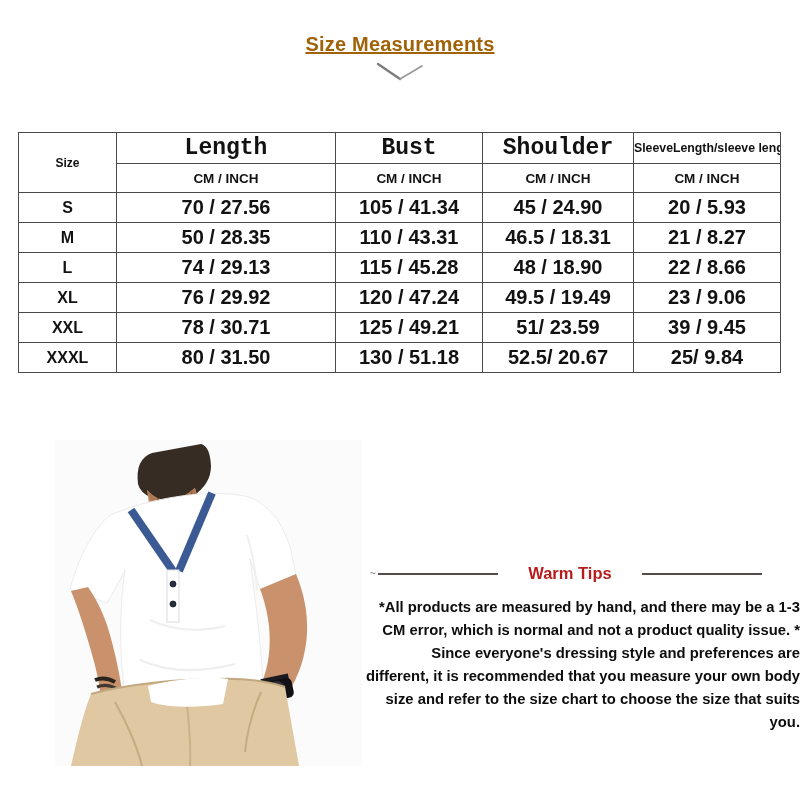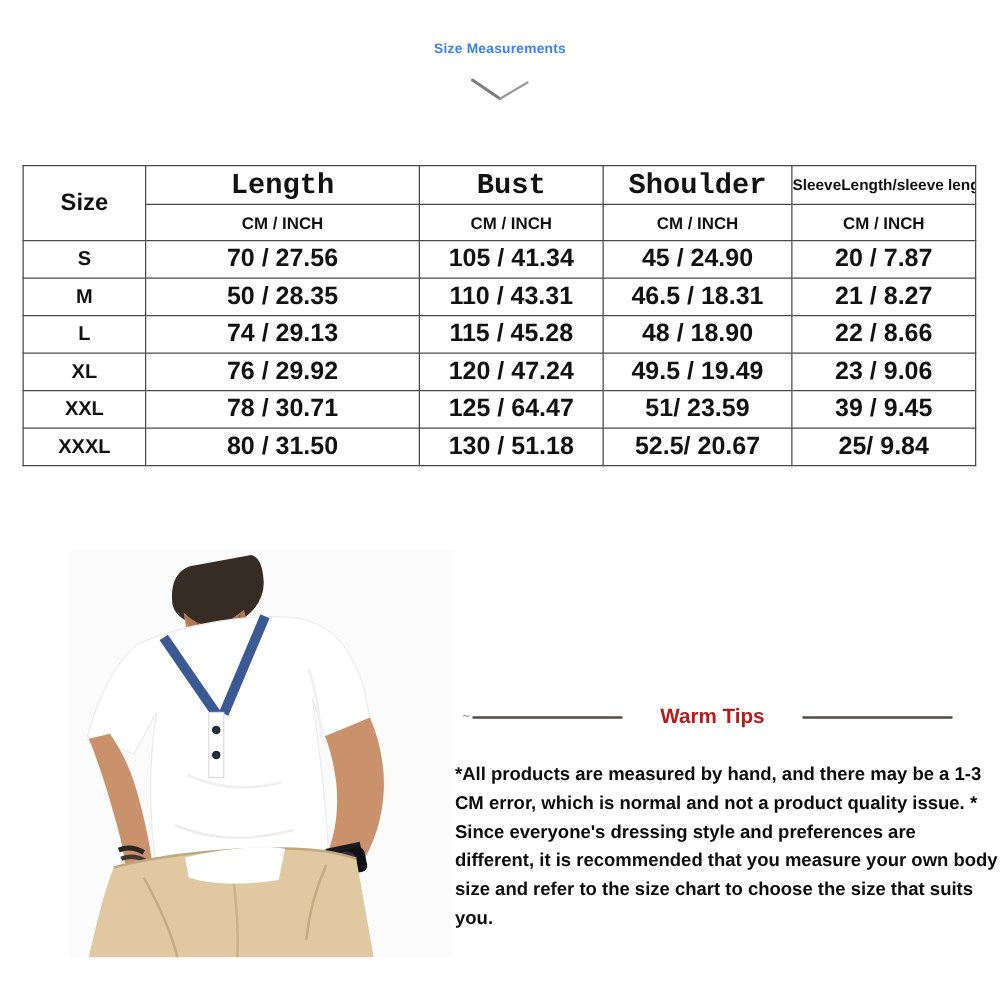--- a/index.html
+++ b/index.html
@@ -3,52 +3,52 @@
 <meta charset="utf-8">
 <style>
   html,body{margin:0;padding:0;background:#ffffff;}
   .canvas{
     position:relative;width:800px;height:800px;background:#ffffff;
     font-family:"Liberation Sans",sans-serif;overflow:hidden;color:#111;
   }
   
   .page-title{
     position:absolute;top:33px;left:0;right:0;text-align:center;
-    font-size:11px;font-weight:700;color:#3b82f6;letter-spacing:.2px;
+    font-size:20px;font-weight:700;color:#a16207;letter-spacing:.2px;text-decoration:underline;
   }
   .chevron{position:absolute;top:61px;left:50%;transform:translateX(-50%);}
   
   .size-table{
     position:absolute;left:18px;top:132px;width:762px;
     border-collapse:collapse;table-layout:fixed;background:#fff;
   }
   .size-table th,.size-table td{
     border:1px solid #4a4a4a;text-align:center;vertical-align:middle;
     padding:0;font-weight:700;color:#121212;overflow:hidden;white-space:nowrap;
   }
-  .size-h{font-size:19px;color:#161616;}
+  .size-h{font-size:12px;color:#161616;}
   .main-h{font-size:23px;color:#2a142a;font-family:Liberation Mono, monospace;}
   .small-h{font-size:12.3px;color:#141414;}
   .unit-h{font-size:13.5px;color:#1c1c1c;font-weight:700;}
   .row-h1{height:31px;}
   .row-h2{height:29px;}
   .data-row{height:30px;}
   .size-table td{font-size:20px;}
   td.size-cell{font-size:16px;}
   
   .photo{position:absolute;left:55px;top:440px;width:307px;height:326px;}
   
   .tips{position:absolute;left:364px;top:564px;width:436px;}
   .tips-head{display:flex;align-items:center;width:392px;margin-left:6px;}
   .tips-tilde{color:#9a9a9a;font-size:10px;font-weight:700;margin-right:2px;line-height:1;}
   .tips-line{flex:1;height:0;border-top:2px solid #554a4a;}
   .tips-title{margin:0 30px;color:#b71c1c;font-size:16.5px;font-weight:700;white-space:nowrap;}
   .tips-body{
-    margin-top:26px;width:436px;font-size:14.8px;font-weight:700;
-    line-height:23px;color:#0d0d0d;text-align:left;
+    margin-top:13px;width:436px;font-size:14.8px;font-weight:700;
+    line-height:23px;color:#0d0d0d;text-align:right;
   }
 </style>
 </head>
 <body>
 
 <div class="canvas">
 
   <div class="page-title">Size Measurements</div>
   <svg class="chevron" width="48" height="24" viewBox="0 0 48 24">
     <path d="M2 3 L24 18" stroke="#7d7d7d" stroke-width="2.4" fill="none" stroke-linecap="round"></path>
@@ -77,21 +77,21 @@
         <th class="unit-h">CM / INCH</th>
         <th class="unit-h">CM / INCH</th>
       </tr>
     </thead>
     <tbody>
       <tr class="data-row">
         <td class="size-cell">S</td>
         <td>70 / 27.56</td>
         <td>105 / 41.34</td>
         <td>45 / 24.90</td>
-        <td>20 / 7.87</td>
+        <td>20 / 5.93</td>
       </tr>
       <tr class="data-row">
         <td class="size-cell">M</td>
         <td>50 / 28.35</td>
         <td>110 / 43.31</td>
         <td>46.5 / 18.31</td>
         <td>21 / 8.27</td>
       </tr>
       <tr class="data-row">
         <td class="size-cell">L</td>
@@ -103,21 +103,21 @@
       <tr class="data-row">
         <td class="size-cell">XL</td>
         <td>76 / 29.92</td>
         <td>120 / 47.24</td>
         <td>49.5 / 19.49</td>
         <td>23 / 9.06</td>
       </tr>
       <tr class="data-row">
         <td class="size-cell">XXL</td>
         <td>78 / 30.71</td>
-        <td>125 / 64.47</td>
+        <td>125 / 49.21</td>
         <td>51/ 23.59</td>
         <td>39 / 9.45</td>
       </tr>
       <tr class="data-row">
         <td class="size-cell">XXXL</td>
         <td>80 / 31.50</td>
         <td>130 / 51.18</td>
         <td>52.5/ 20.67</td>
         <td>25/ 9.84</td>
       </tr>

